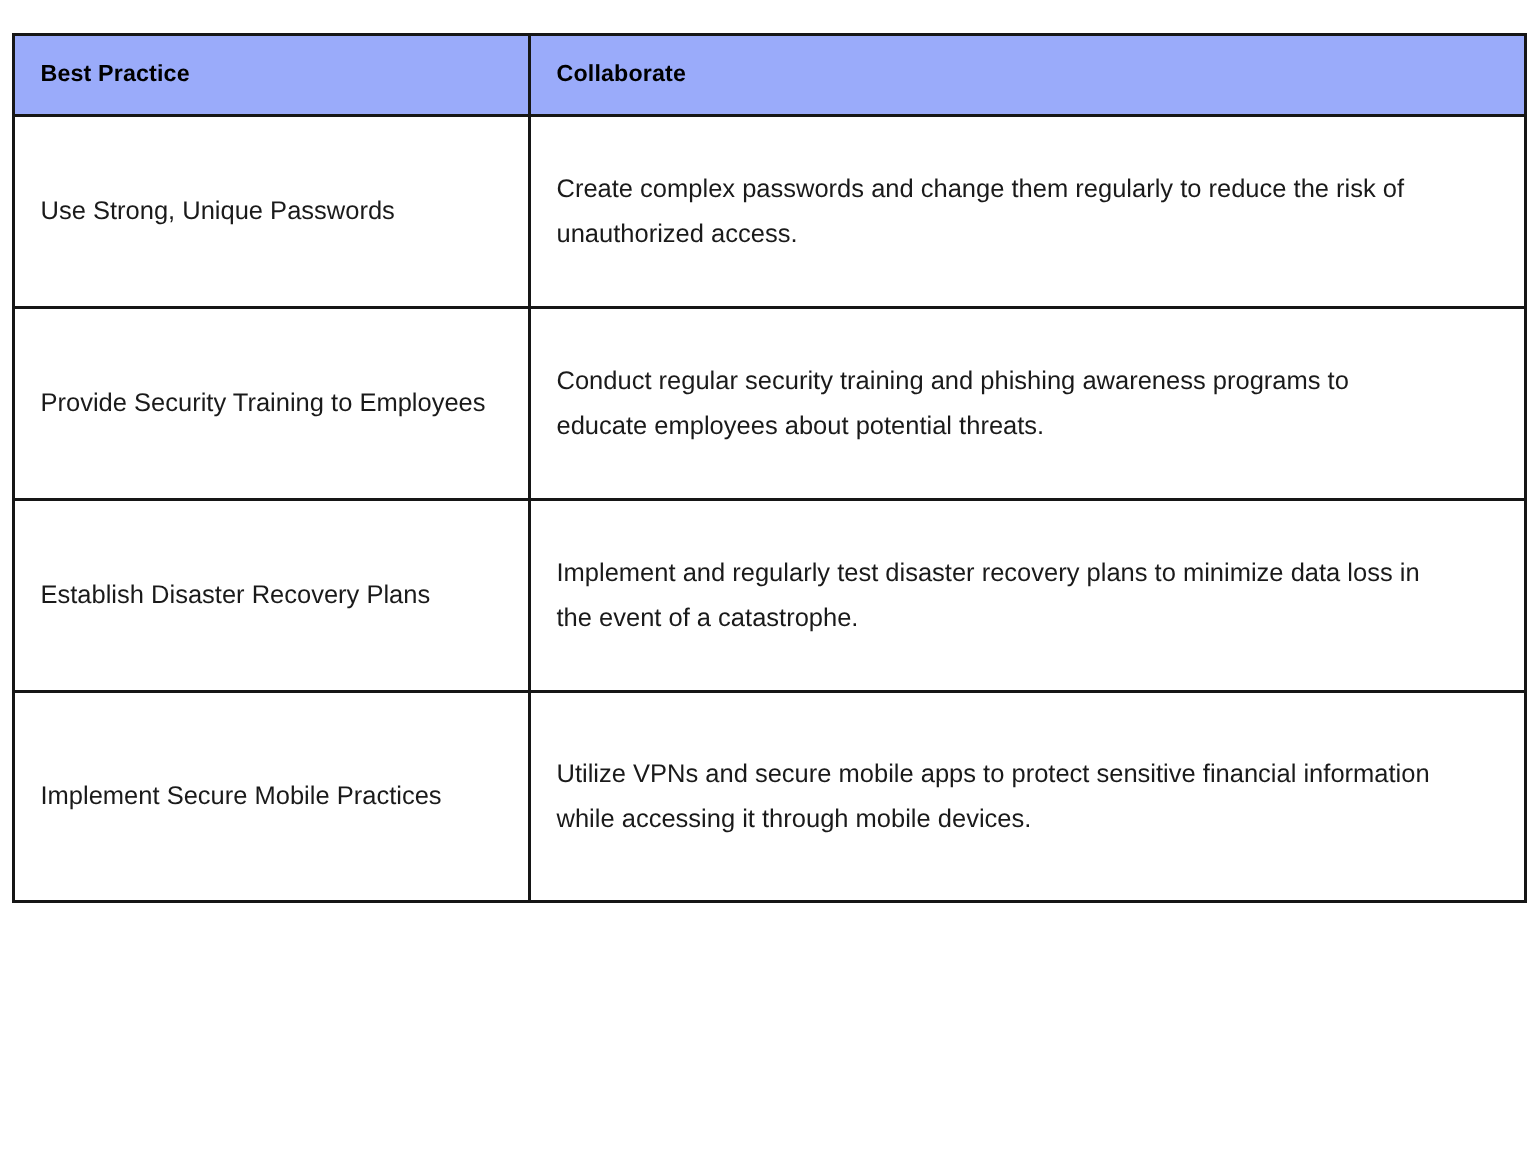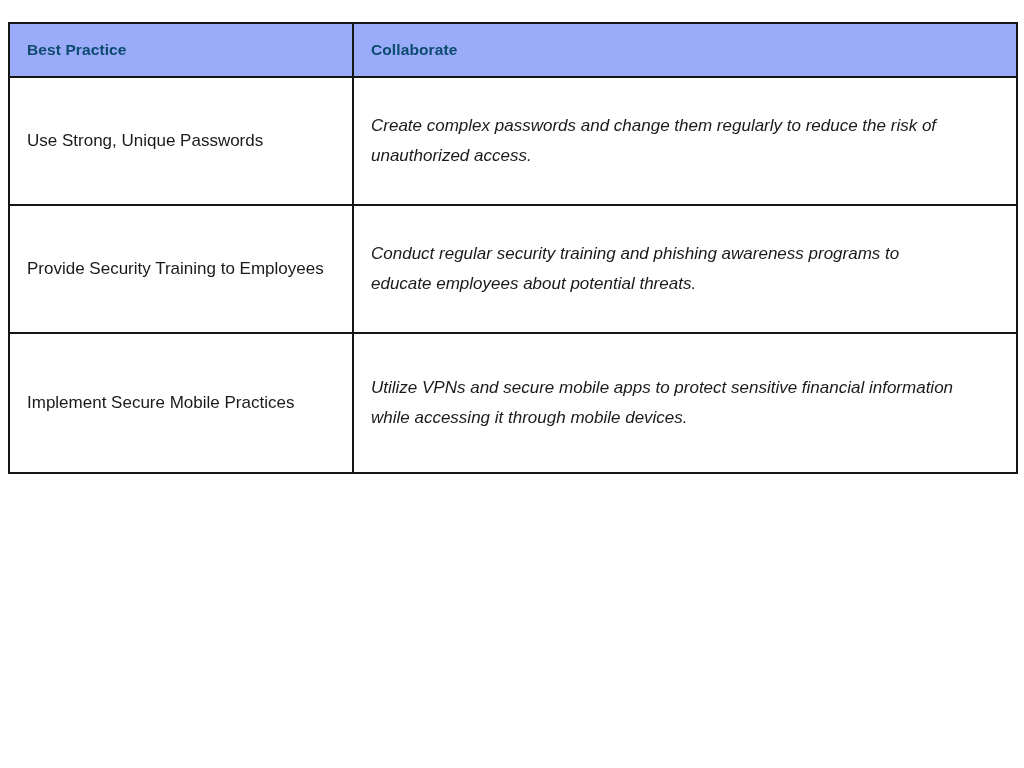--- a/index.html
+++ b/index.html
@@ -31,40 +31,39 @@
 
   thead th {
     background: #9aabfa;
     border: 2px solid #161616;
     text-align: left;
     vertical-align: middle;
     height: 52px;
     padding: 0 0 0 17px;
     font-size: 15.5px;
     font-weight: bold;
-    color: #0c4a6e;
+    color: #000000;
     letter-spacing: 0.1px;
   }
 
   tbody td {
     border: 2px solid #161616;
     vertical-align: middle;
     padding: 16px 20px 16px 17px;
     font-size: 17px;
     line-height: 30px;
     color: #1a1a1a;
     font-weight: normal;
   }
   tbody td.cell-practice {
     padding-right: 0;
   }
   tbody td.cell-description {
     padding-left: 17px;
     padding-right: 56px;
-    font-style: italic;
   }
   tbody tr.row-0 td { height: 94px; }
   tbody tr.row-1 td { height: 94px; }
   tbody tr.row-2 td { height: 94px; }
   tbody tr.row-3 td { height: 86px; }
   tbody tr.row-4 td { height: 94px; }
   tbody tr.row-5 td { height: 106px; }
 </style>
 </head>
 <body>
@@ -83,19 +82,23 @@
     </thead>
     <tbody>
       <tr class="row-0">
         <td class="cell-practice">Use Strong, Unique Passwords</td>
         <td class="cell-description">Create complex passwords and change them regularly to reduce the risk of unauthorized access.</td>
       </tr>
       <tr class="row-2">
         <td class="cell-practice">Provide Security Training to Employees</td>
         <td class="cell-description">Conduct regular security training and phishing awareness programs to educate employees about potential threats.</td>
       </tr>
+      <tr class="row-4">
+        <td class="cell-practice">Establish Disaster Recovery Plans</td>
+        <td class="cell-description">Implement and regularly test disaster recovery plans to minimize data loss in the event of a catastrophe.</td>
+      </tr>
       <tr class="row-5">
         <td class="cell-practice">Implement Secure Mobile Practices</td>
         <td class="cell-description">Utilize VPNs and secure mobile apps to protect sensitive financial information while accessing it through mobile devices.</td>
       </tr>
     </tbody>
   </table>
 </div>
 
 </body></html>

